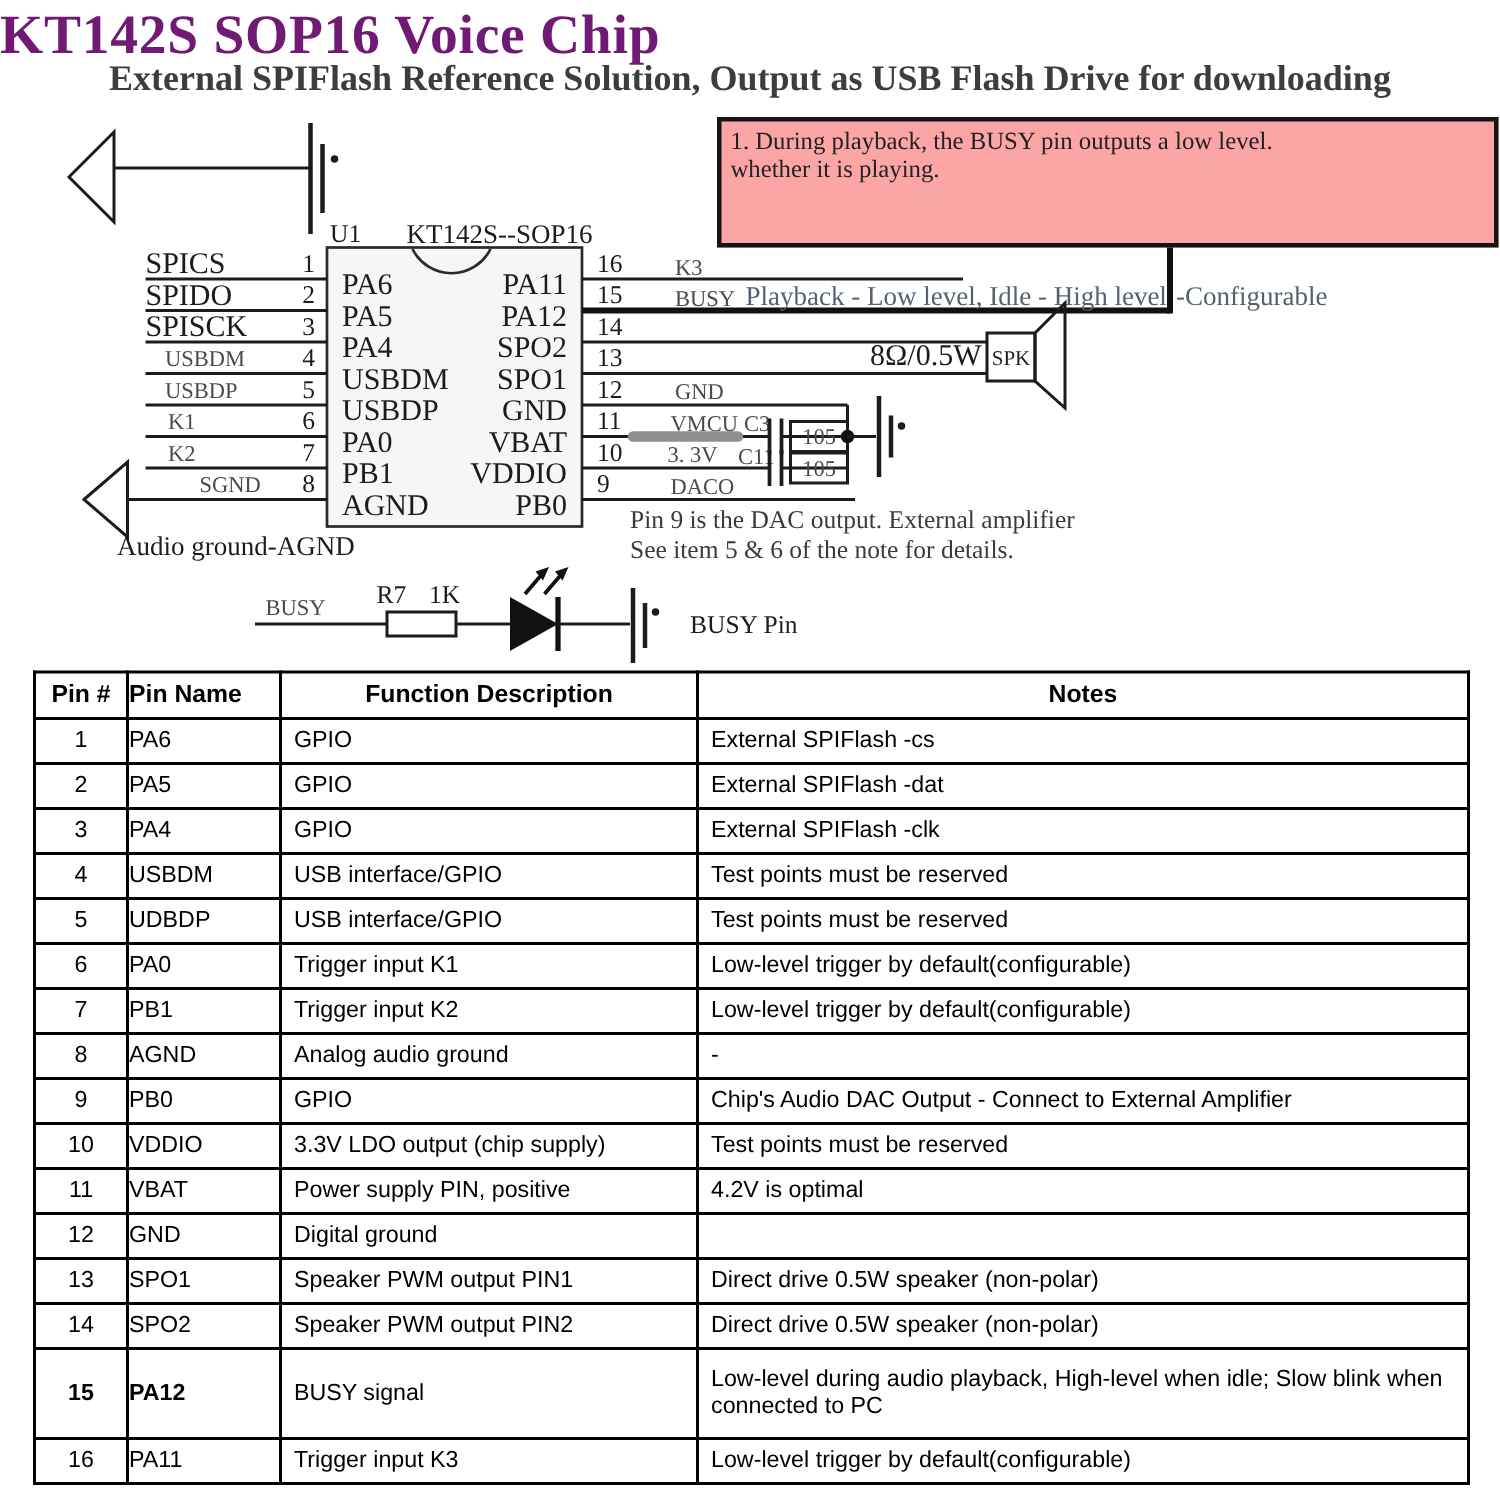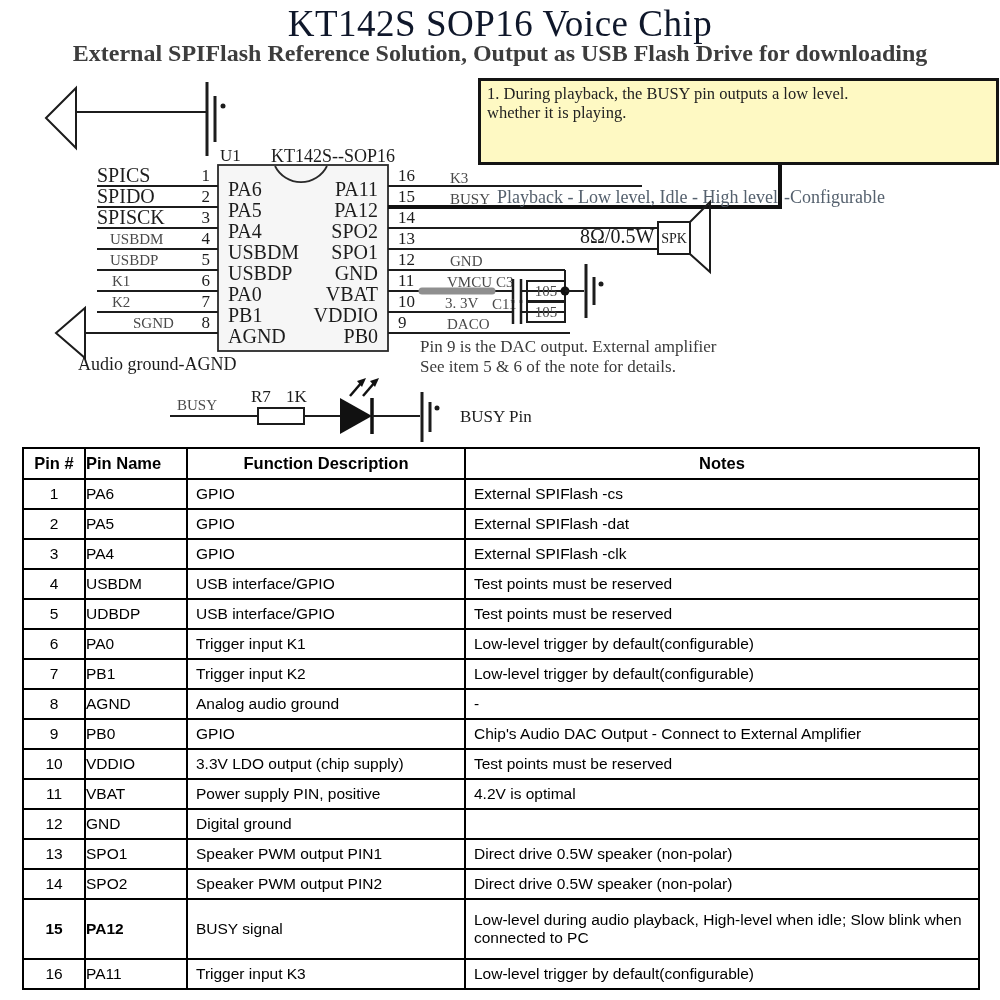--- a/index.html
+++ b/index.html
@@ -1,23 +1,23 @@
 <!DOCTYPE html>
 <html><head>
 <meta charset="utf-8">
 <style>
   html,body{margin:0;padding:0;background:#ffffff;}
   #page{position:relative;width:1000px;height:1000px;background:#fff;overflow:hidden;
         font-family:"Liberation Serif",serif;color:#1c1c1c;}
-  .title{position:absolute;top:2px;left:0;width:1000px;text-align:center;
-         font-size:37px;font-weight:normal;color:#0f172a;letter-spacing:.5px;}
+  .title{position:absolute;top:2px;left:0;width:1000px;
+         font-size:37px;font-weight:bold;color:#701a75;letter-spacing:.5px;}
   .subtitle{position:absolute;top:40px;left:0;width:1000px;text-align:center;
          font-size:24px;font-weight:bold;color:#3d3d3d;}
   .notebox{position:absolute;left:478px;top:78px;width:503px;height:76px;
-         border:3px solid #141414;padding:3px 6px 2px 6px;background:#fef9c3;
+         border:3px solid #141414;padding:3px 6px 2px 6px;background:#fca5a5;
          font-size:16.5px;line-height:19px;color:#222;}
   svg{position:absolute;left:0;top:0;}
   svg text{fill:#1c1c1c;}
   .t-serif{font-family:"Liberation Serif",serif;}
   .t-sig{font-family:"Liberation Serif",serif;font-size:15px;fill:#4a4a4a;}
   .t-big{font-family:"Liberation Serif",serif;font-size:20px;}
   .t-num{font-family:"Liberation Serif",serif;font-size:17px;}
   .t-note{font-family:"Liberation Serif",serif;font-size:17px;fill:#3a3a3a;}
   .t-play{font-family:"Liberation Serif",serif;font-size:18px;fill:#55616e;}
   .wire{stroke:#1c1c1c;stroke-width:2;}

